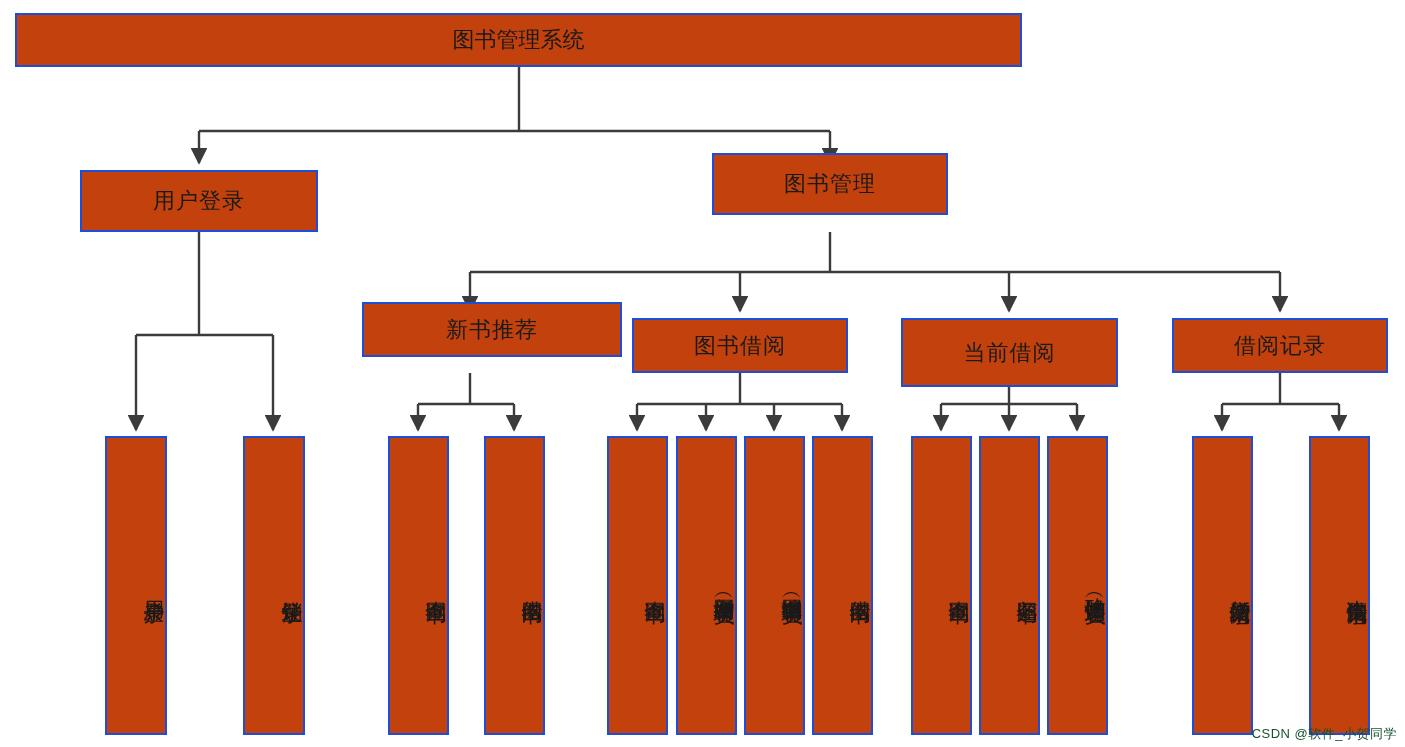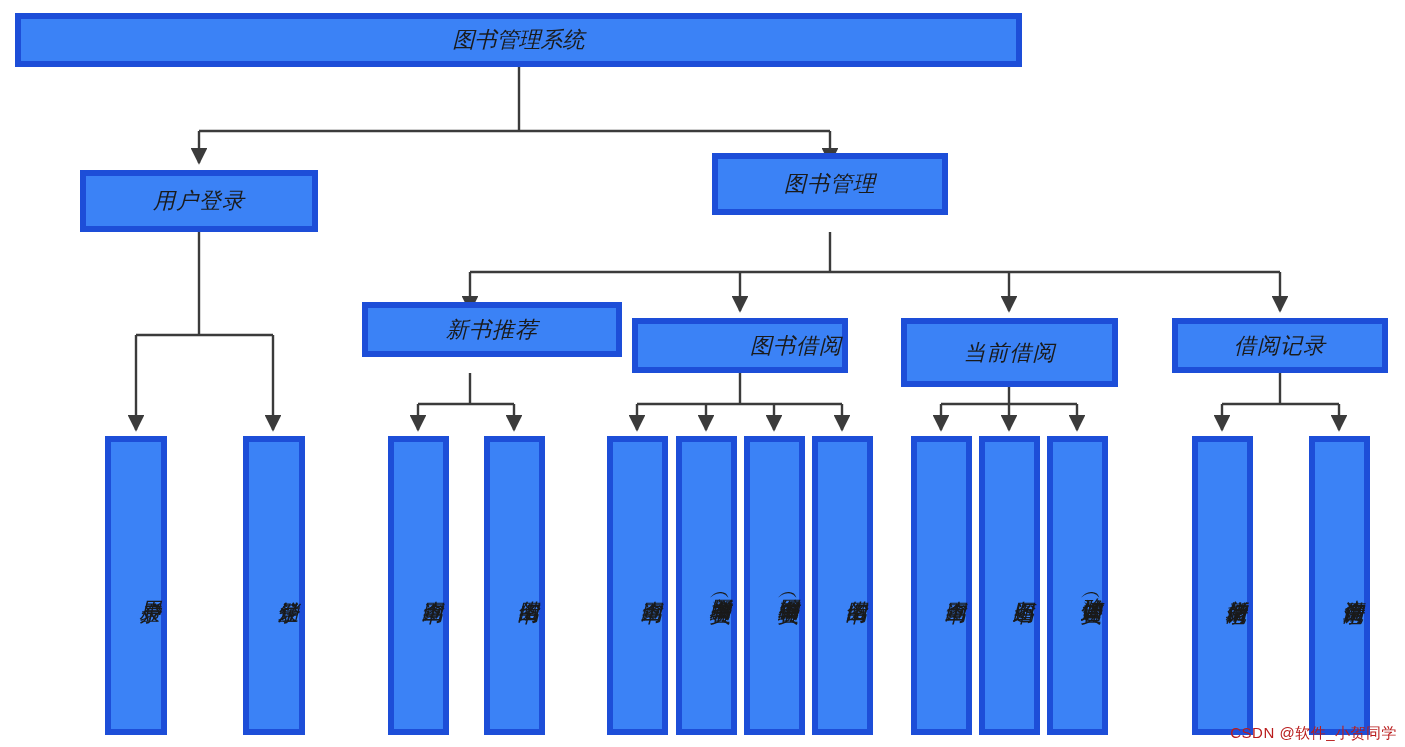--- a/index.html
+++ b/index.html
@@ -21,27 +21,26 @@
     position: absolute;
     left: 0;
     top: 0;
     width: 1405px;
     height: 747px;
     pointer-events: none;
   }
   .node {
     position: absolute;
     box-sizing: border-box;
-    border: 6px solid #1d4ed8;
-    background: #3b82f6;
+    border: 2px solid #1d4ed8;
+    background: #c2410c;
     display: flex;
     align-items: center;
     justify-content: center;
     color: #1a1a1a;
-    font-style: italic;
   }
   .node.h {
     font-size: 22px;
     letter-spacing: 1px;
   }
   .node.root {
     font-size: 22px;
   }
   .node.leaf {
     writing-mode: vertical-rl;
@@ -58,22 +57,22 @@
     display: block;
     white-space: nowrap;
   }
   .node.leaf .lbl {
     white-space: normal;
   }
   .watermark {
     position: absolute;
     right: 8px;
     bottom: 4px;
-    font-size: 15px;
-    color: #b91c1c;
+    font-size: 13px;
+    color: #14532d;
     white-space: nowrap;
     letter-spacing: 0.5px;
   }
 </style>
 </head>
 <body>
 
 <div id="stage">
 
   <svg id="wires" viewBox="0 0 1405 747">
@@ -133,21 +132,21 @@
   <div class="node h" style="left:80px; top:170px; width:238px; height:62px;">
     <span class="lbl">用户登录</span>
   </div>
   <div class="node h" style="left:712px; top:153px; width:236px; height:62px;">
     <span class="lbl">图书管理</span>
   </div>
 
   <div class="node h" style="left:362px; top:302px; width:260px; height:55px;text-align:center;">
     <span class="lbl">新书推荐</span>
   </div>
-  <div class="node h" style="left:632px; top:318px; width:216px; height:55px;justify-content:flex-end;">
+  <div class="node h" style="left:632px; top:318px; width:216px; height:55px;">
     <span class="lbl">图书借阅</span>
   </div>
   <div class="node h" style="left:901px; top:318px; width:217px; height:69px;">
     <span class="lbl">当前借阅</span>
   </div>
   <div class="node h" style="left:1172px; top:318px; width:216px; height:55px;justify-content:center;">
     <span class="lbl">借阅记录</span>
   </div>
 
   <div class="node leaf" style="left:105px; top:436px; width:62px; height:299px;">

